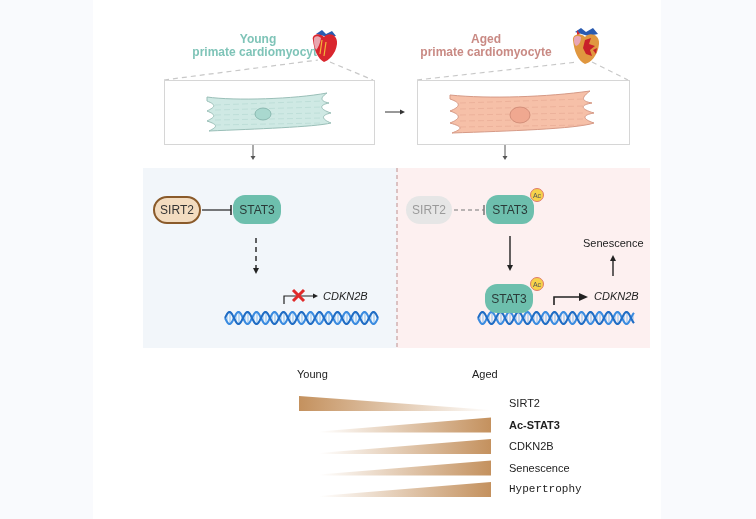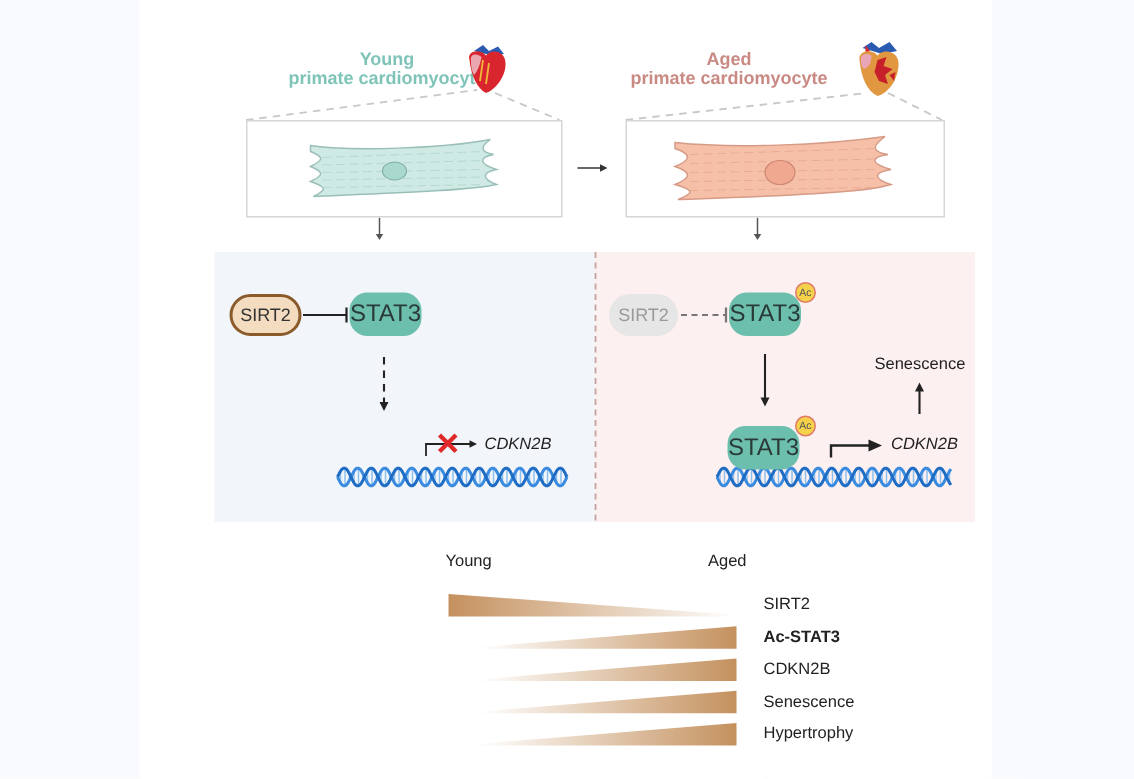--- a/index.html
+++ b/index.html
@@ -8,21 +8,21 @@
   .page { position:absolute; left:93px; top:0; width:568px; height:519px; background:#ffffff; }
   .abs { position:absolute; }
   .title { text-align:center; font-weight:bold; font-size:12px; line-height:13px; }
   .title-young { color:#7fc4b8; }
   .title-aged { color:#c98a84; }
   .cellbox { position:absolute; border:1.5px solid #d6d6d6; background:#fff; }
   .panel { position:absolute; }
   .panel-young { background:#f2f6fa; }
   .panel-aged { background:#fdf0f0; }
   .pill { position:absolute; border-radius:14px; display:flex; align-items:center; justify-content:center; font-size:12px; }
-  .box { position:absolute; border-radius:12px; background:#6dbfad; color:#2a3a38; display:flex; align-items:center; justify-content:center; font-size:16px; }
+  .box { position:absolute; border-radius:12px; background:#6dbfad; color:#2a3a38; display:flex; align-items:center; justify-content:center; font-size:12px; }
   .ac { position:absolute; width:14px; height:14px; border-radius:50%; background:#f6d24a; border:1.5px solid #e07a6a; font-size:7px; color:#555; display:flex; align-items:center; justify-content:center; box-sizing:border-box; }
   .lbl { position:absolute; font-size:11px; color:#222; }
   .ital { font-style:italic; }
   svg { position:absolute; overflow:visible; }
 </style>
 </head>
 <body>
 
 <div class="page"></div>
 
@@ -264,14 +264,14 @@
     <polygon fill="url(#gradInc)" points="319,431.5 491,417.5 491,432.5 319,432.5"></polygon>
     <polygon fill="url(#gradInc)" points="319,453 491,439 491,454 319,454"></polygon>
     <polygon fill="url(#gradInc)" points="319,474.5 491,460.5 491,475.5 319,475.5"></polygon>
     <polygon fill="url(#gradInc)" points="319,496 491,482 491,497 319,497"></polygon>
   </svg>
 <div id="trend-labels">
     <div class="lbl" style="left: 509px; top: 397px;">SIRT2</div>
     <div class="lbl" style="left: 509px; top: 418.5px; font-weight: bold;">Ac-STAT3</div>
     <div class="lbl" style="left: 509px; top: 440px;">CDKN2B</div>
     <div class="lbl" style="left: 509px; top: 461.5px;">Senescence</div>
-    <div class="lbl" style="left: 509px; top: 483px;">Hypertrophy</div>
+    <div class="lbl" style="left: 509px; top: 483px; font-family: Liberation Mono, monospace;">Hypertrophy</div>
   </div>
 
 </body></html>

